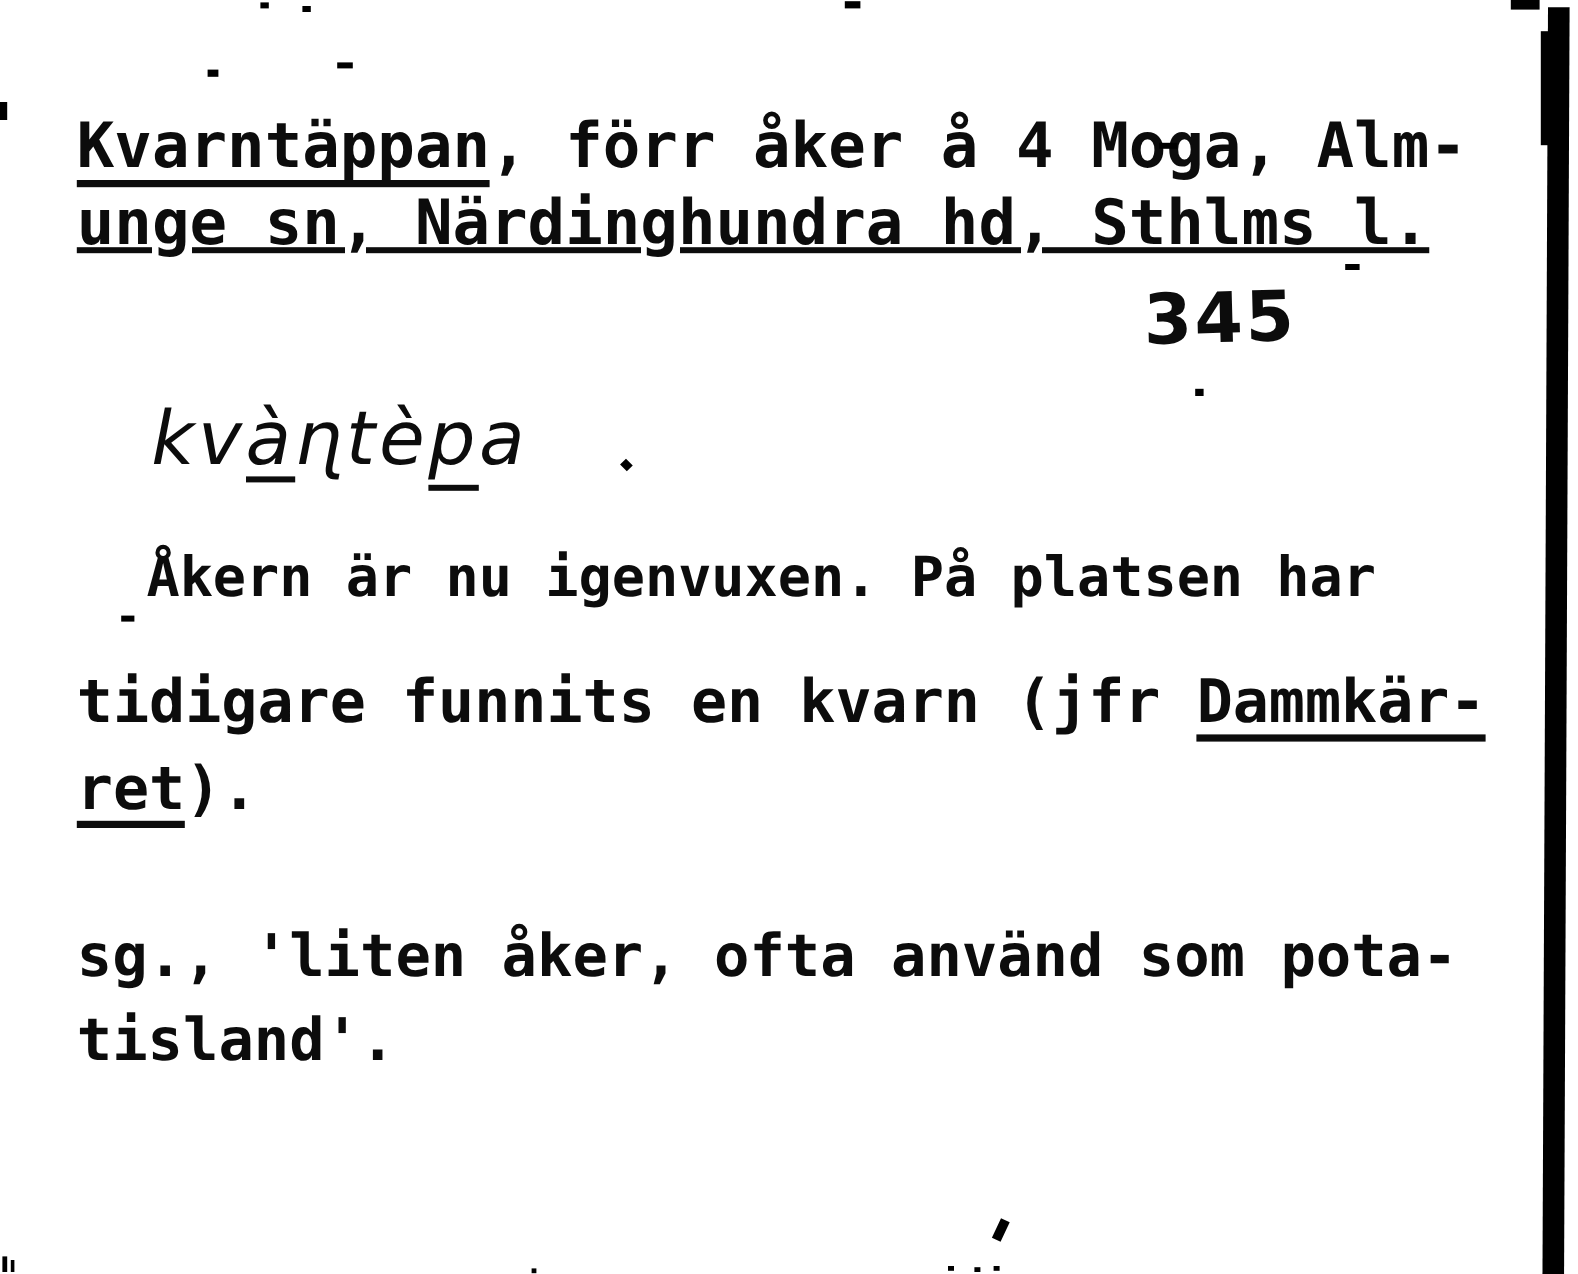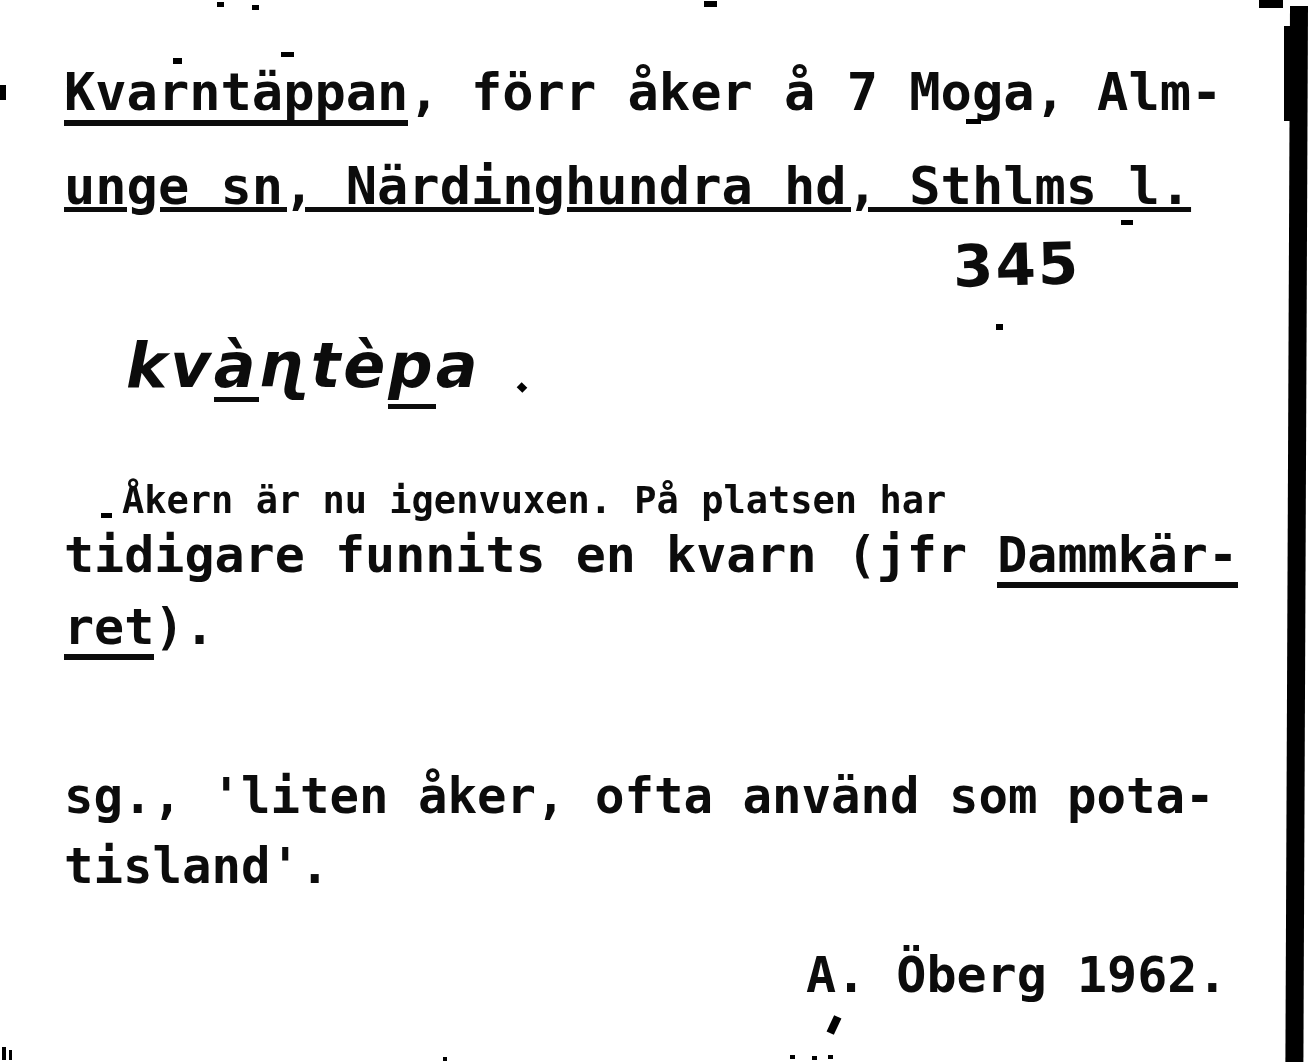--- a/index.html
+++ b/index.html
@@ -16,42 +16,42 @@
     position:absolute;
     font-family:"DejaVu Sans Mono",monospace;
     font-weight:bold;
     white-space:pre;
     line-height:1;
   }
   
   .hw{
     font-family:"DejaVu Sans",sans-serif;
     font-style:italic;
-    font-weight:bold;
+    font-weight:normal;
     letter-spacing:3px;
     white-space:pre;
     line-height:1;
   }
   
-  .u{display:inline-block;border-bottom:6px solid currentColor;padding-bottom:2px;line-height:1;}
+  .u{display:inline-block;border-bottom:6px solid currentColor;padding-bottom:2px;line-height:1;margin-top:30px;}
   
   .hwu{display:inline-block;border-bottom:5px solid currentColor;line-height:1;}
   .hwu-low{display:inline-block;border-bottom:5px solid currentColor;padding-bottom:7px;line-height:1;}
   .hwu-p{display:inline-block;border-bottom:5px solid currentColor;padding-bottom:1px;line-height:1;}
 
   .l1{left:64px;top:66px;font-size:52px;}
   .l2{left:64px;top:160px;font-size:52px;text-decoration:underline;}
   .num{
     position:absolute;left:953px;top:236px;
     font-family:"DejaVu Sans",sans-serif;font-weight:bold;
     font-size:58px;line-height:1;letter-spacing:2px;
     transform:rotate(-1.5deg);
   }
   .l4{position:absolute;left:126px;top:335px;font-size:62px;}
-  .l5{left:122px;top:458px;font-size:37px;margin-top:24px;}
+  .l5{left:122px;top:458px;font-size:46px;}
   .l6{left:64px;top:530px;font-size:50px;}
   .l7{left:64px;top:602px;font-size:50px;}
   .l8{position:absolute;left:126px;top:699px;font-size:48px;font-family:"DejaVu Sans Mono",monospace;font-weight:bold;white-space:pre;line-height:1;}
   .l8 .hw2{font-family:"DejaVu Sans",sans-serif;font-style:italic;font-weight:bold;font-size:58px;letter-spacing:2px;}
   .l8 .tw2{font-family:"DejaVu Sans Mono",monospace;font-weight:bold;font-size:48px;}
   .l9{left:64px;top:772px;font-size:49px;text-align:center;}
   .l10{left:64px;top:842px;font-size:49px;text-align:center;}
   .l11{left:806px;top:950px;font-size:50px;}
 
   
@@ -62,37 +62,36 @@
   .right-bar-cap{
     position:absolute;left:1284px;top:26px;width:10px;height:95px;background:#000;
   }
   .speck{position:absolute;background:#000;}
 </style>
 </head>
 <body>
 
 <div class="stage" style="--bg: #ffffff; --ink: #0c0c0c;">
 
-  <div class="tw l1"><span class="u">Kvarntäppan</span><span>, förr åker å 7 Moga, Alm-</span></div>
+  <div class="tw l1"><span class="u">Kvarntäppan</span><span>, förr åker å 4 Moga, Alm-</span></div>
 
   <div class="tw l2">unge sn, Närdinghundra hd, Sthlms l.</div>
 
   <div class="num">345</div>
 
   <div class="l4 hw"><span>kv</span><span class="hwu">à</span><span>ɳ</span><span>tè</span><span class="hwu-low">p</span><span>a</span></div>
 
   <div class="tw l5">Åkern är nu igenvuxen. På platsen har</div>
   <div class="tw l7"><span class="u">ret</span><span>).</span></div>
   <div class="tw l6"><span>tidigare funnits en kvarn (jfr </span><span class="u">Dammkär-</span></div>
 
 
   <div class="tw l9">sg., 'liten åker, ofta använd som pota-</div>
   <div class="tw l10">tisland'.</div>
 
-  <div class="tw l11">A. Öberg 1962.</div>
 
   <div class="right-bar"></div>
   <div class="right-bar-cap"></div>
 
 <div class="speck" style="left: 173px; top: 58px; width: 9px; height: 6px; transform: rotate(0deg);"></div>
     <div class="speck" style="left: 217px; top: 2px; width: 7px; height: 5px; transform: rotate(0deg);"></div>
     <div class="speck" style="left: 281px; top: 52px; width: 13px; height: 5px; transform: rotate(0deg);"></div>
     <div class="speck" style="left: 252px; top: 5px; width: 7px; height: 5px; transform: rotate(0deg);"></div>
     <div class="speck" style="left: 704px; top: 1px; width: 13px; height: 6px; transform: rotate(0deg);"></div>
     <div class="speck" style="left: 1259px; top: 0px; width: 24px; height: 8px; transform: rotate(0deg);"></div>

